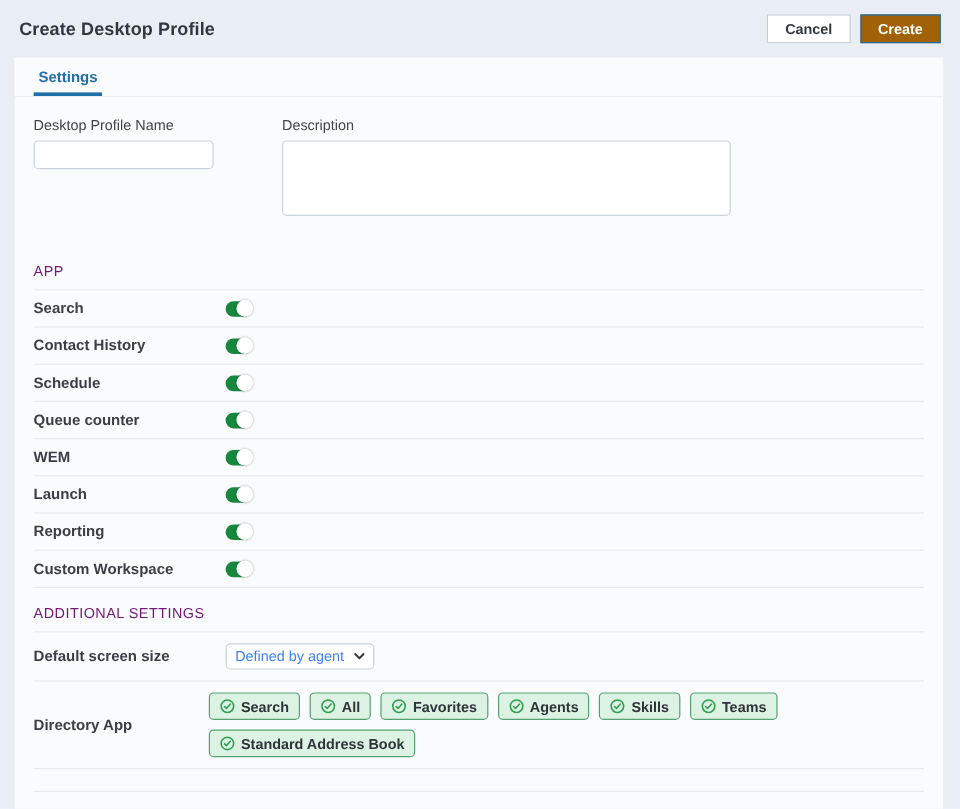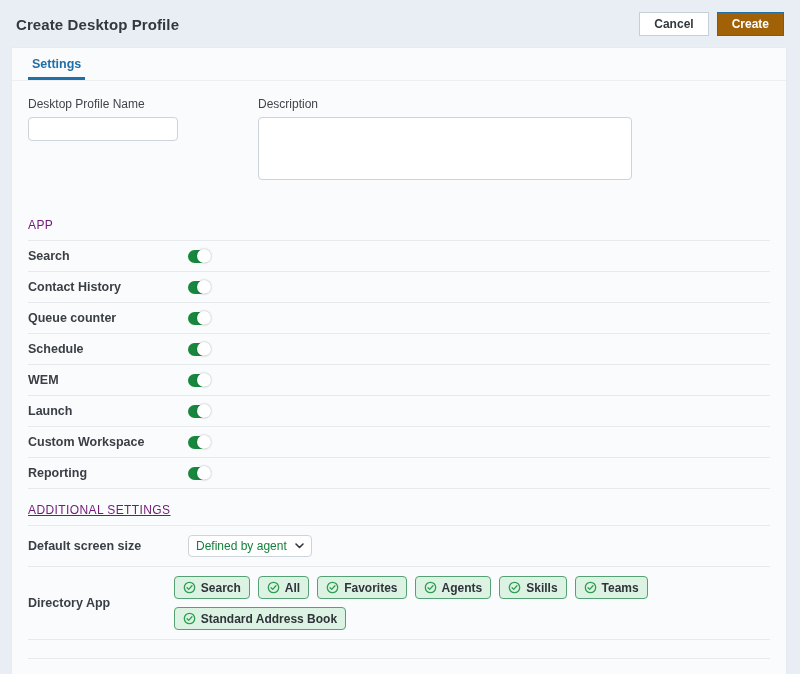--- a/index.html
+++ b/index.html
@@ -63,21 +63,21 @@
     padding: 9px 4px 6px 4px;
     margin-right: 24px;
     font-size: 12.5px;
     font-weight: 700;
     color: #1f6fa8;
     border-bottom: 3px solid #1f6fa8;
     cursor: pointer;
   }
   .card-content { padding: 16px; }
   
-  .form-row { display: flex; gap: 80px; margin-bottom: 34px; }
+  .form-row { display: flex; gap: 57px; margin-bottom: 34px; }
   .field-label {
     display: block;
     font-size: 12px;
     color: #3f454b;
     margin-bottom: 6px;
   }
   .text-input {
     width: 150px;
     height: 24px;
     border: 1px solid #ccd3da;
@@ -103,21 +103,21 @@
   
   .section-header {
     font-size: 12px;
     font-weight: 400;
     letter-spacing: .4px;
     color: #701a75;
     text-transform: uppercase;
     padding-bottom: 8px;
     border-bottom: 1px solid #e7eaed;
   }
-  .section-header.spaced { margin-top: 2px; text-decoration: underline; }
+  .section-header.spaced { margin-top: 2px; }
   
   .toggle-row {
     display: flex;
     align-items: center;
     height: 31px;
     border-bottom: 1px solid #e7eaed;
   }
   .row-label {
     width: 160px;
     font-size: 12.5px;
@@ -154,21 +154,21 @@
     width: 124px;
     height: 22px;
     border: 1px solid #ccd3da;
     border-radius: 4px;
     background: #ffffff;
     display: inline-flex;
     align-items: center;
     justify-content: space-between;
     padding: 0 7px;
     font-size: 12px;
-    color: #15803d;
+    color: #3b82f6;
     cursor: pointer;
   }
   .select-box svg { flex: 0 0 auto; }
   .chips { display: flex; flex-wrap: wrap; gap: 8px; align-items: center; }
   .chip {
     display: inline-flex;
     align-items: center;
     gap: 5px;
     height: 23px;
     padding: 0 8px;
@@ -220,51 +220,51 @@
           <span class="knob"></span>
         </span>
     </div>
     <div class="toggle-row">
       <span class="row-label">Contact History</span>
       <span class="toggle">
           <span class="knob"></span>
         </span>
     </div>
     <div class="toggle-row">
+      <span class="row-label">Schedule</span>
+      <span class="toggle">
+          <span class="knob"></span>
+        </span>
+    </div>
+    <div class="toggle-row">
       <span class="row-label">Queue counter</span>
       <span class="toggle">
           <span class="knob"></span>
         </span>
     </div>
     <div class="toggle-row">
-      <span class="row-label">Schedule</span>
-      <span class="toggle">
-          <span class="knob"></span>
-        </span>
-    </div>
-    <div class="toggle-row">
       <span class="row-label">WEM</span>
       <span class="toggle">
           <span class="knob"></span>
         </span>
     </div>
     <div class="toggle-row">
       <span class="row-label">Launch</span>
       <span class="toggle">
           <span class="knob"></span>
         </span>
     </div>
     <div class="toggle-row">
+      <span class="row-label">Reporting</span>
+      <span class="toggle">
+          <span class="knob"></span>
+        </span>
+    </div>
+    <div class="toggle-row">
       <span class="row-label">Custom Workspace</span>
-      <span class="toggle">
-          <span class="knob"></span>
-        </span>
-    </div>
-    <div class="toggle-row">
-      <span class="row-label">Reporting</span>
       <span class="toggle">
           <span class="knob"></span>
         </span>
     </div>
 
     <div class="section-header spaced" style="padding-top:12px;">ADDITIONAL SETTINGS</div>
 
     <div class="setting-row">
       <span class="row-label">Default screen size</span>
       <div class="select-box">

